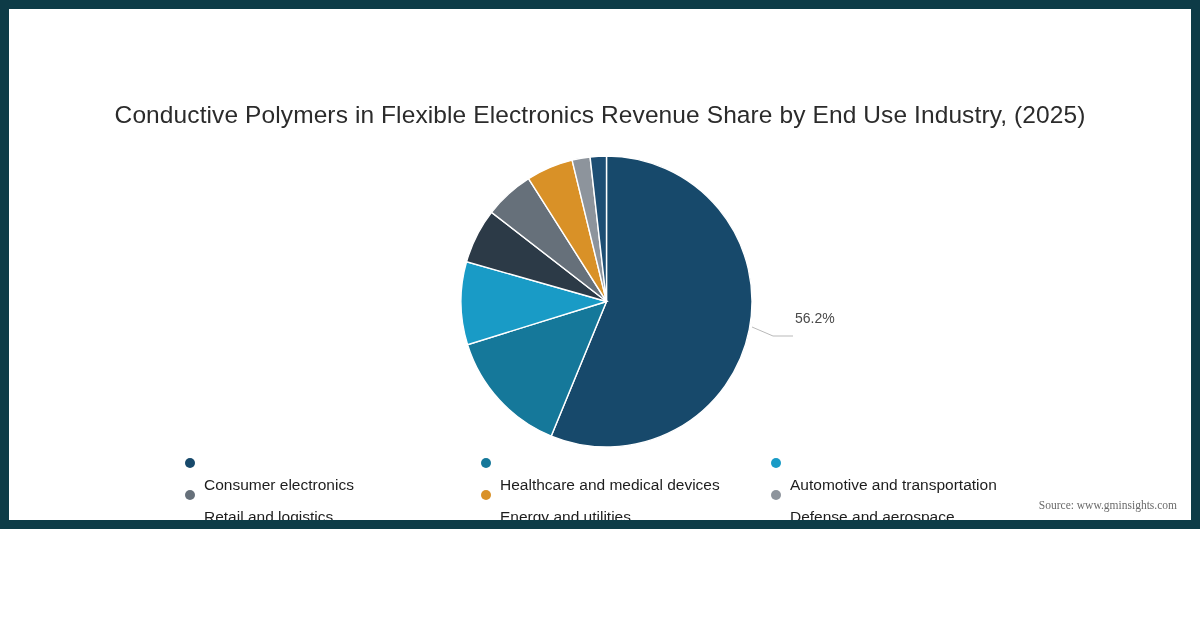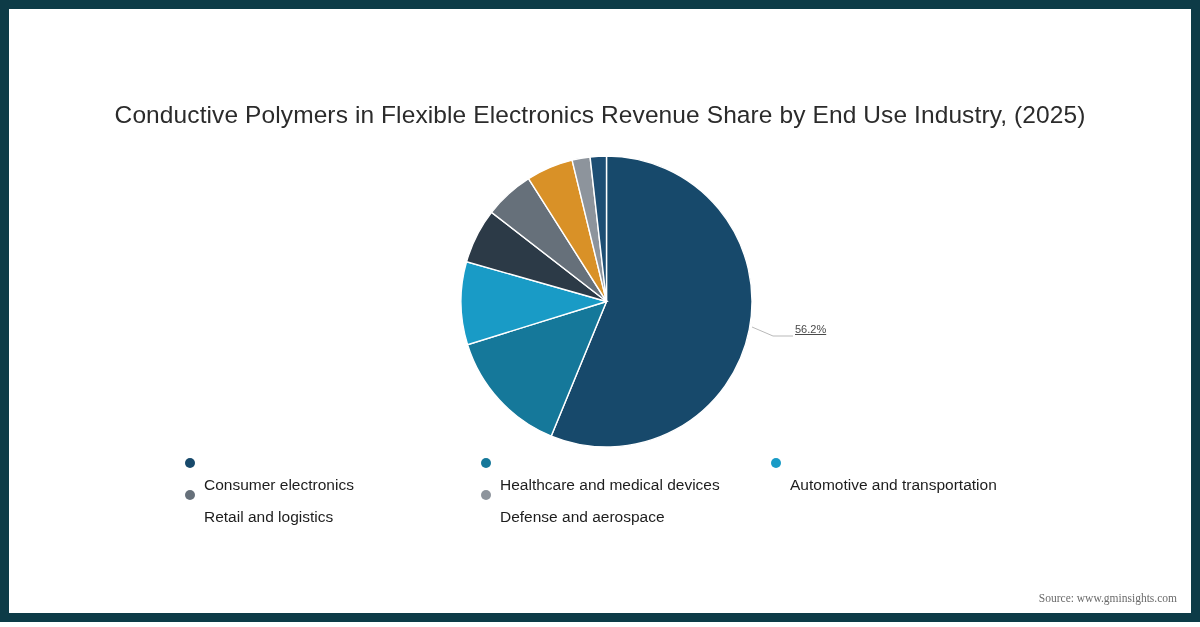--- a/index.html
+++ b/index.html
@@ -8,21 +8,21 @@
     margin: 0;
     padding: 0;
     background: #ffffff;
   }
   body {
     font-family: "Liberation Sans", sans-serif;
   }
   .page {
     position: relative;
     width: 1200px;
-    height: 622px;
+    height: 529px;
     background: #ffffff;
     border: 9px solid #0d3b47;
     overflow: hidden;
   }
   .chart-title {
     position: absolute;
     left: 0;
     right: 0;
     top: 92px;
     text-align: center;
@@ -48,25 +48,24 @@
   .leader-line {
     position: absolute;
     left: 742px;
     top: 317px;
     width: 42px;
     height: 12px;
   }
   .data-label {
     position: absolute;
     left: 786px;
-    top: 314px;
-    font-size: 11px;
+    top: 301px;
+    font-size: 14px;
     color: #4a4a4a;
     white-space: nowrap;
-    text-decoration: underline;
   }
   .legend {
     position: absolute;
     left: 176px;
     top: 438px;
     width: 870px;
     display: grid;
     grid-template-columns: 296px 290px 284px;
     grid-auto-rows: 32px;
     align-items: center;
@@ -156,20 +155,24 @@
       </div>
       <div class="legend-item">
         <span class="legend-dot" style="background: rgb(25, 155, 198);"></span>
         <span class="legend-label">Automotive and transportation</span>
       </div>
       <div class="legend-item">
         <span class="legend-dot" style="background: rgb(102, 112, 122);"></span>
         <span class="legend-label">Retail and logistics</span>
       </div>
       <div class="legend-item">
+        <span class="legend-dot" style="background: rgb(217, 145, 39);"></span>
+        <span class="legend-label">Energy and utilities</span>
+      </div>
+      <div class="legend-item">
         <span class="legend-dot" style="background: rgb(141, 148, 156);"></span>
         <span class="legend-label">Defense and aerospace</span>
       </div>
     </div>
 
   <div class="source">Source: www.gminsights.com</div>
 
 </div>
 
 </body></html>

